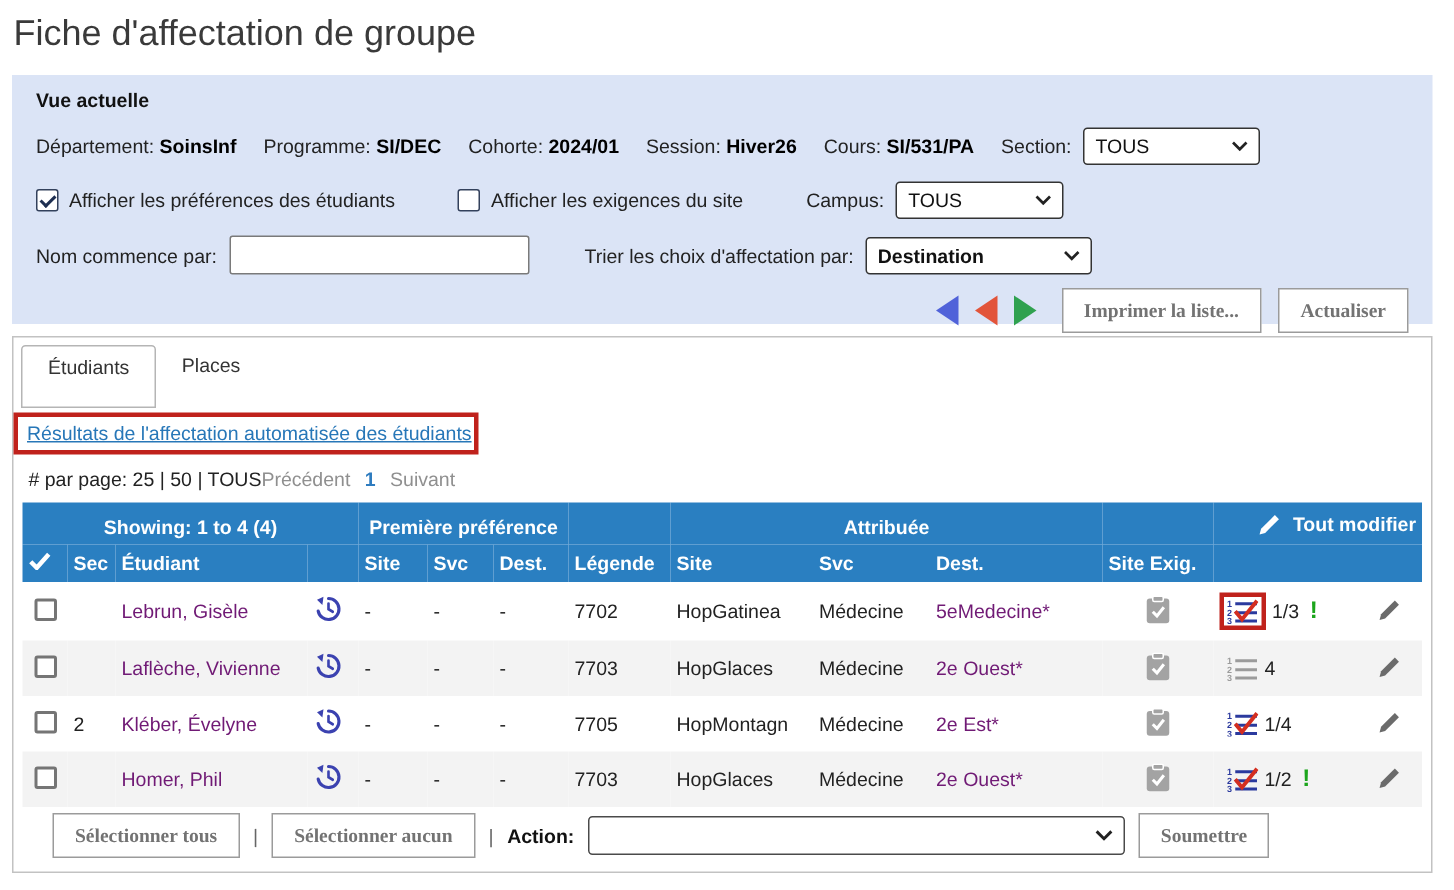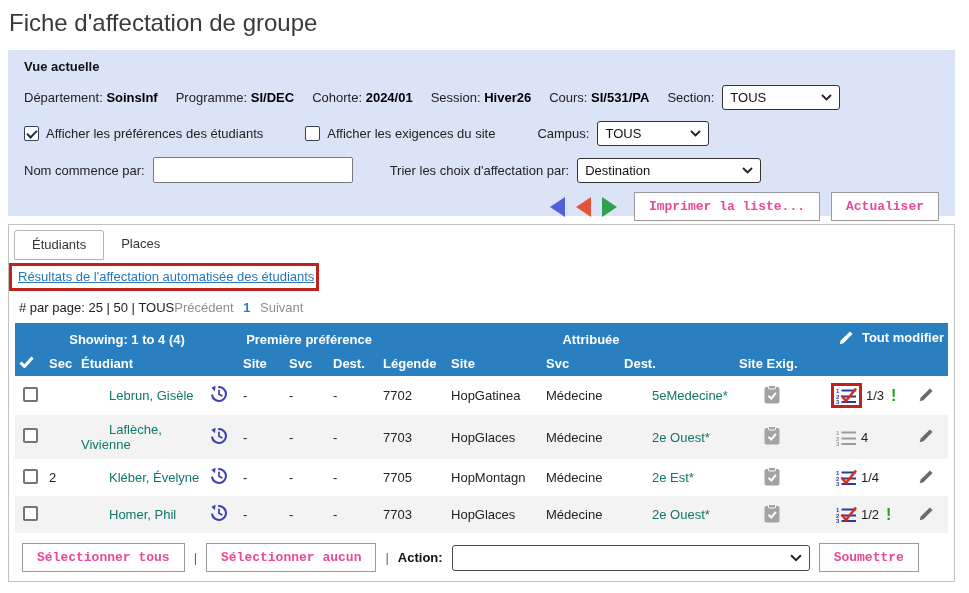--- a/index.html
+++ b/index.html
@@ -13,59 +13,59 @@
   .panel-title { font-weight:bold; font-size:13px; color:#111; }
   .f-row { display:flex; align-items:center; margin-top:11px; }
   .info-pair { margin-right:18px; white-space:nowrap; }
   .info-pair b { color:#000; }
   .sel { display:inline-flex; align-items:center; justify-content:space-between; background:#fff; border:1px solid #333; border-radius:3px; height:25px; padding:0 7px; font-size:13px; color:#111; cursor:default; }
   .sel .chev { margin-left:8px; display:inline-flex; }
   .cbwrap { display:inline-flex; align-items:center; margin-right:42px; }
   .fcb { width:15px; height:15px; border:1px solid #33415c; background:#fff; border-radius:2px; margin-right:7px; position:relative; flex:none; }
   .fcb.checked::after { content:""; position:absolute; left:2px; top:3px; width:8px; height:4px; border-left:2px solid #1e2f52; border-bottom:2px solid #1e2f52; transform:rotate(-45deg); }
   .txt-input { width:200px; height:26px; border:1px solid #7a7a7a; border-radius:2px; background:#fff; margin-left:8px; padding:0 6px; font-size:13px; font-family:inherit; }
-  .btn { background:#fff; border:1px solid #9b9b9b; padding:6px 14px; font-weight:bold; color:#ec4899; font-size:13px; font-family:Liberation Mono, monospace; cursor:pointer; white-space:nowrap; }
+  .btn { background:#fff; border:1px solid #9b9b9b; padding:6px 14px; font-weight:bold; color:#737373; font-size:13px; font-family:Liberation Serif, serif; cursor:pointer; white-space:nowrap; }
   .arrow-row { justify-content:flex-end; gap:11px; margin-top:9px; }
   .tri { width:0; height:0; display:inline-block; }
   .tri-left-blue  { border-top:10px solid transparent; border-bottom:10px solid transparent; border-right:15px solid #5062d9; }
   .tri-left-red   { border-top:10px solid transparent; border-bottom:10px solid transparent; border-right:15px solid #e2543a; }
   .tri-right-green{ border-top:10px solid transparent; border-bottom:10px solid transparent; border-left:15px solid #2fa14f; }
 
   
   .tabs-widget { margin:8px 8px 0; width:947px; height:358px; border:1px solid #c2c2c2; background:#fff; position:relative; }
   .tab-strip { display:flex; padding:5px 0 0 5px; }
-  .tab { padding:6px 17px 7px; font-size:13px; color:#333; cursor:pointer; }
+  .tab { padding:6px 17px 19px; font-size:13px; color:#333; cursor:pointer; }
   .tab.active { border:1px solid #b5b5b5; border-radius:3px 3px 0 0; background:#fff; font-weight:400; }
   .annotation-box { display:inline-block; border:3px solid #c0221c; padding:3px 2px 4px 6px; margin:3px 0 0 0; }
   .results-link { color:#2777b8; text-decoration:underline; font-size:13px; cursor:pointer; }
   .perpage-row { display:flex; align-items:center; margin:9px 12px 8px 10px; }
   .perpage-row .opt { cursor:pointer; }
   .pagination { color:#8f8f8f; }
   .pagination .cur { color:#2e7cbf; margin:0 6px; font-weight:bold; cursor:default; }
   .pagination span { cursor:pointer; }
 
   
   table.grid { border-collapse:collapse; table-layout:fixed; width:933px; margin:0 0 0 6px; }
   table.grid th { background:#2a7fc1; color:#fff; font-weight:bold; font-size:13px; text-align:left; padding:5px 4px; }
   table.grid tr.gh th { padding:6px 4px 2px; }
   .gh .c { text-align:center; }
   table.grid td { padding:7px 4px; font-size:13px; vertical-align:middle; }
   tbody tr:nth-child(even) { background:#f3f3f3; }
   .cb { width:15px; height:15px; border:2px solid #757575; border-radius:2px; background:#fff; cursor:pointer; }
-  a.tbl-link { color:#0f766e; text-decoration:none; cursor:pointer;margin-left:28px; }
-  .cell-flex { display:flex; align-items:center; gap:4px;margin-left:18px; }
+  a.tbl-link { color:#701a75; text-decoration:none; cursor:pointer; }
+  .cell-flex { display:flex; align-items:center; gap:4px; }
   .ratio { color:#222; }
   .alert { color:#1ca51c; font-weight:bold; font-size:16px; margin-left:3px; }
   .annotation-box-sm { display:inline-flex; border:3px solid #c0221c; padding:1px 2px; }
   .editall { display:inline-flex; align-items:center; gap:7px; justify-content:flex-end; width:100%; }
   .icon-btn { cursor:pointer; display:inline-flex; }
   .center { text-align:center; }
 
   
-  .footer-row { position:absolute; left:13px; right:10px; bottom:9px; display:flex; align-items:center; gap:9px; }
+  .footer-row { position:absolute; left:26px; right:10px; bottom:9px; display:flex; align-items:center; gap:9px; }
   .sep { color:#666; }
   .action-label { font-weight:bold; color:#111; }
   .action-sel { width:358px; height:26px; border:1px solid #4a4a4a; }
 </style>
 </head>
 <body>
 
 <div class="page-title">Fiche d'affectation de groupe</div>
 
 <div class="filter-panel">
@@ -105,21 +105,21 @@
             <path d="M1 1l4.5 4.5L10 1" fill="none" stroke="#222" stroke-width="1.8"></path>
           </svg>
         </span>
     </span>
   </div>
 
   <div class="f-row">
     <span>Nom commence par:</span>
     <input class="txt-input" type="text" value="" style="">
     <span style="margin-left:37px; margin-right:8px;">Trier les choix d'affectation par:</span>
-    <span class="sel" style="width:184px;">
+    <span class="sel" style="width:151px;font-weight:bold;">
       <span>Destination</span>
       <span class="chev">
           <svg width="11" height="7" viewBox="0 0 11 7">
             <path d="M1 1l4.5 4.5L10 1" fill="none" stroke="#222" stroke-width="1.8"></path>
           </svg>
         </span>
     </span>
   </div>
 
   <div class="f-row arrow-row">

